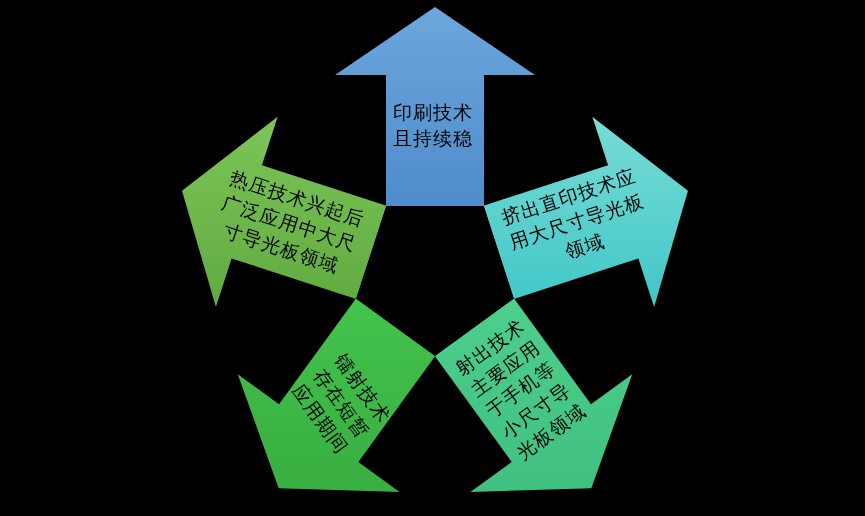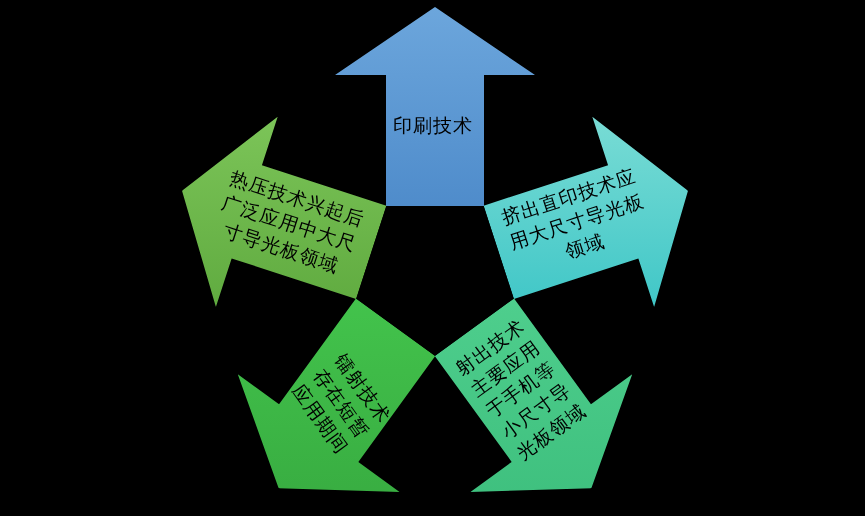--- a/index.html
+++ b/index.html
@@ -30,20 +30,21 @@
 <div class="stage">
 
   <div class="block-arrow" style="transform: rotate(0deg); background: linear-gradient(rgb(108, 166, 220), rgb(69, 131, 197));"></div>
   <div class="block-arrow" style="transform: rotate(72deg); background: linear-gradient(108deg, rgb(127, 222, 214), rgb(46, 192, 195));"></div>
   <div class="block-arrow" style="transform: rotate(144deg); background: linear-gradient(36deg, rgb(85, 212, 147), rgb(59, 189, 123));"></div>
   <div class="block-arrow" style="transform: rotate(216deg); background: linear-gradient(-36deg, rgb(71, 204, 80), rgb(54, 168, 63));"></div>
   <div class="block-arrow" style="transform: rotate(288deg); background: linear-gradient(-108deg, rgb(127, 199, 91), rgb(87, 163, 56));"></div>
 
   <div class="arrow-label l0">
     <div>印刷技术</div>
+    <div>且持续稳</div>
   </div>
 
   <div class="arrow-label l1">
     <div>挤出直印技术应</div>
     <div>用大尺寸导光板</div>
     <div>领域</div>
   </div>
 
   <div class="arrow-label l2">
     <div>射出技术</div>

